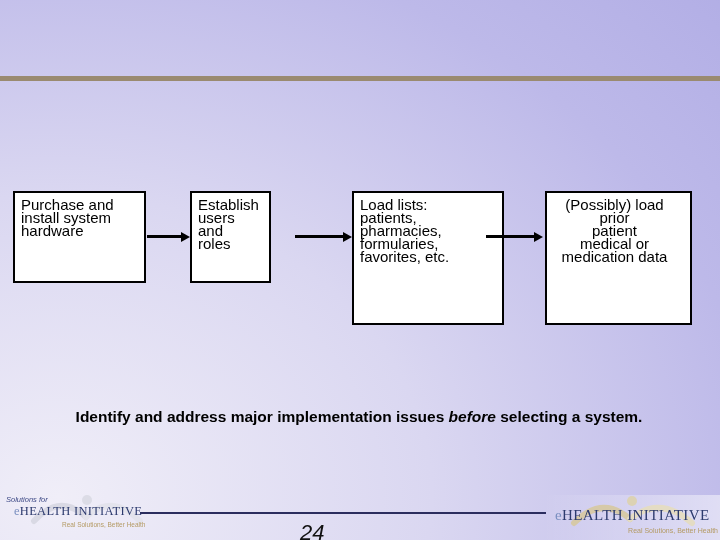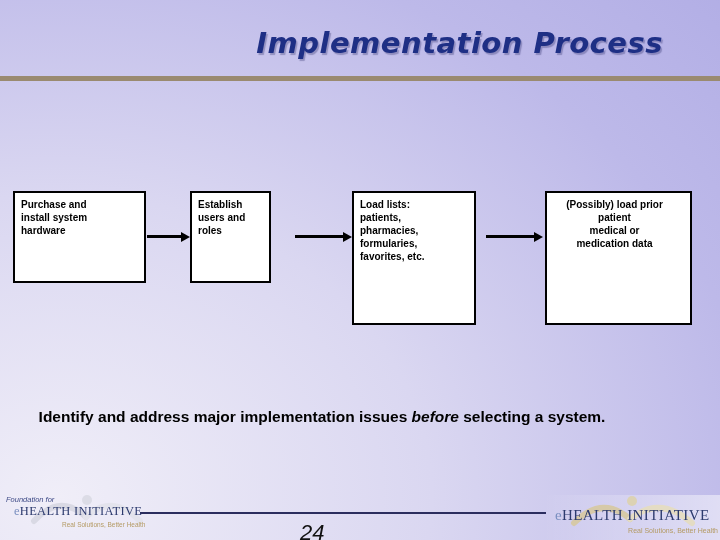--- a/index.html
+++ b/index.html
@@ -23,47 +23,47 @@
     white-space:nowrap;
   }
   
   #gold-divider{ top:76px; left:0; width:720px; height:5px; background:#9a8a70; }
   
   .flow-box{
     background:#ffffff;
     border:2px solid #000000;
     box-sizing:border-box;
     padding:5px 14px 0 6px;
-    font-weight:bold;
-    font-size:10px;
+    font-weight:normal;
+    font-size:15px;
     line-height:13px;
     color:#000;
     white-space:pre-line;
   }
   #box-1{ left:13px;  top:191px; width:133px; height:92px; }
   #box-2{ left:190px; top:191px; width:81px; height:92px; }
-  #box-3{ left:352px; top:191px; width:124px; height:134px; }
+  #box-3{ left:352px; top:191px; width:152px; height:134px; }
   #box-4{ left:545px; top:191px; width:147px; height:134px;text-align:center; }
   
   .flow-arrow{ height:3px; background:#000; top:235px; }
   .flow-arrow::after{
     content:''; position:absolute; right:-9px; top:50%;
     transform:translateY(-50%);
     border-left:9px solid #000;
     border-top:5px solid transparent;
     border-bottom:5px solid transparent;
   }
   #arrow-1{ left:147px; width:34px; }
   #arrow-2{ left:295px; width:48px; }
   #arrow-3{ left:486px; width:48px; }
   
   #statement{
     top:408px; left:0; width:644px;
     text-align:center;
-    font-size:15.5px; font-weight:bold; color:#000;
+    font-size:15.5px; font-weight:bold; color:#000;padding-left:37px;
   }
   #statement .em{ font-style:italic; }
   
   #footer-line{ top:512px; left:140px; width:406px; height:2px; background:#2b2d5e; }
   #page-number{ top:520px; left:300px; width:60px; font-size:22px; color:#111;font-style:italic; }
   
   #logo-left{ left:2px; top:491px; width:150px; height:47px; }
   #logo-left .figures{ position:absolute; left:28px; top:0; }
   #logo-left .pretext{
     position:absolute; left:4px; top:4px;
@@ -94,21 +94,20 @@
   #logo-right .tagline{
     position:absolute; right:2px; top:32px;
     font-size:7px; color:#b49a64; white-space:nowrap;
   }
 </style>
 </head>
 <body>
 
 <div id="slide">
 
-  <div id="title" class="abs">Implementation Process</div>
 
   <div id="gold-divider" class="abs"></div>
 
   <div id="box-1" class="abs flow-box">Purchase and
 install system
 hardware</div>
   <div id="arrow-1" class="abs flow-arrow"></div>
   <div id="box-2" class="abs flow-box">Establish
 users and
 roles</div>
@@ -127,21 +126,21 @@
   <div id="statement" class="abs"><span>Identify and address major implementation issues </span><span class="em">before</span><span> selecting a system.</span></div>
 
   <div id="footer-line" class="abs"></div>
 
   <div id="logo-left" class="abs">
     <svg class="figures" width="115" height="34" viewBox="0 0 115 34">
       <path d="M4,30 Q30,2 56,26" fill="none" stroke="#d9d9e4" stroke-width="6" stroke-linecap="round"></path>
       <path d="M56,26 Q82,2 110,30" fill="none" stroke="#e3e3ec" stroke-width="6" stroke-linecap="round"></path>
       <circle cx="57" cy="9" r="5" fill="#dcdce6"></circle>
     </svg>
-    <span class="pretext">Foundation for</span>
+    <span class="pretext">Solutions for</span>
     <span class="name"><span class="e">e</span><span>HEALTH INITIATIVE</span></span>
     <span class="tagline">Real Solutions, Better Health</span>
   </div>
 
   <div id="page-number" class="abs">24</div>
 
   <div id="logo-right" class="abs">
     <svg class="figures" width="130" height="36" viewBox="0 0 130 36">
       <path d="M6,32 Q34,4 62,28" fill="none" stroke="#d6c9a8" stroke-width="6" stroke-linecap="round"></path>
       <path d="M62,28 Q92,4 124,32" fill="none" stroke="#e4dcc4" stroke-width="6" stroke-linecap="round"></path>

